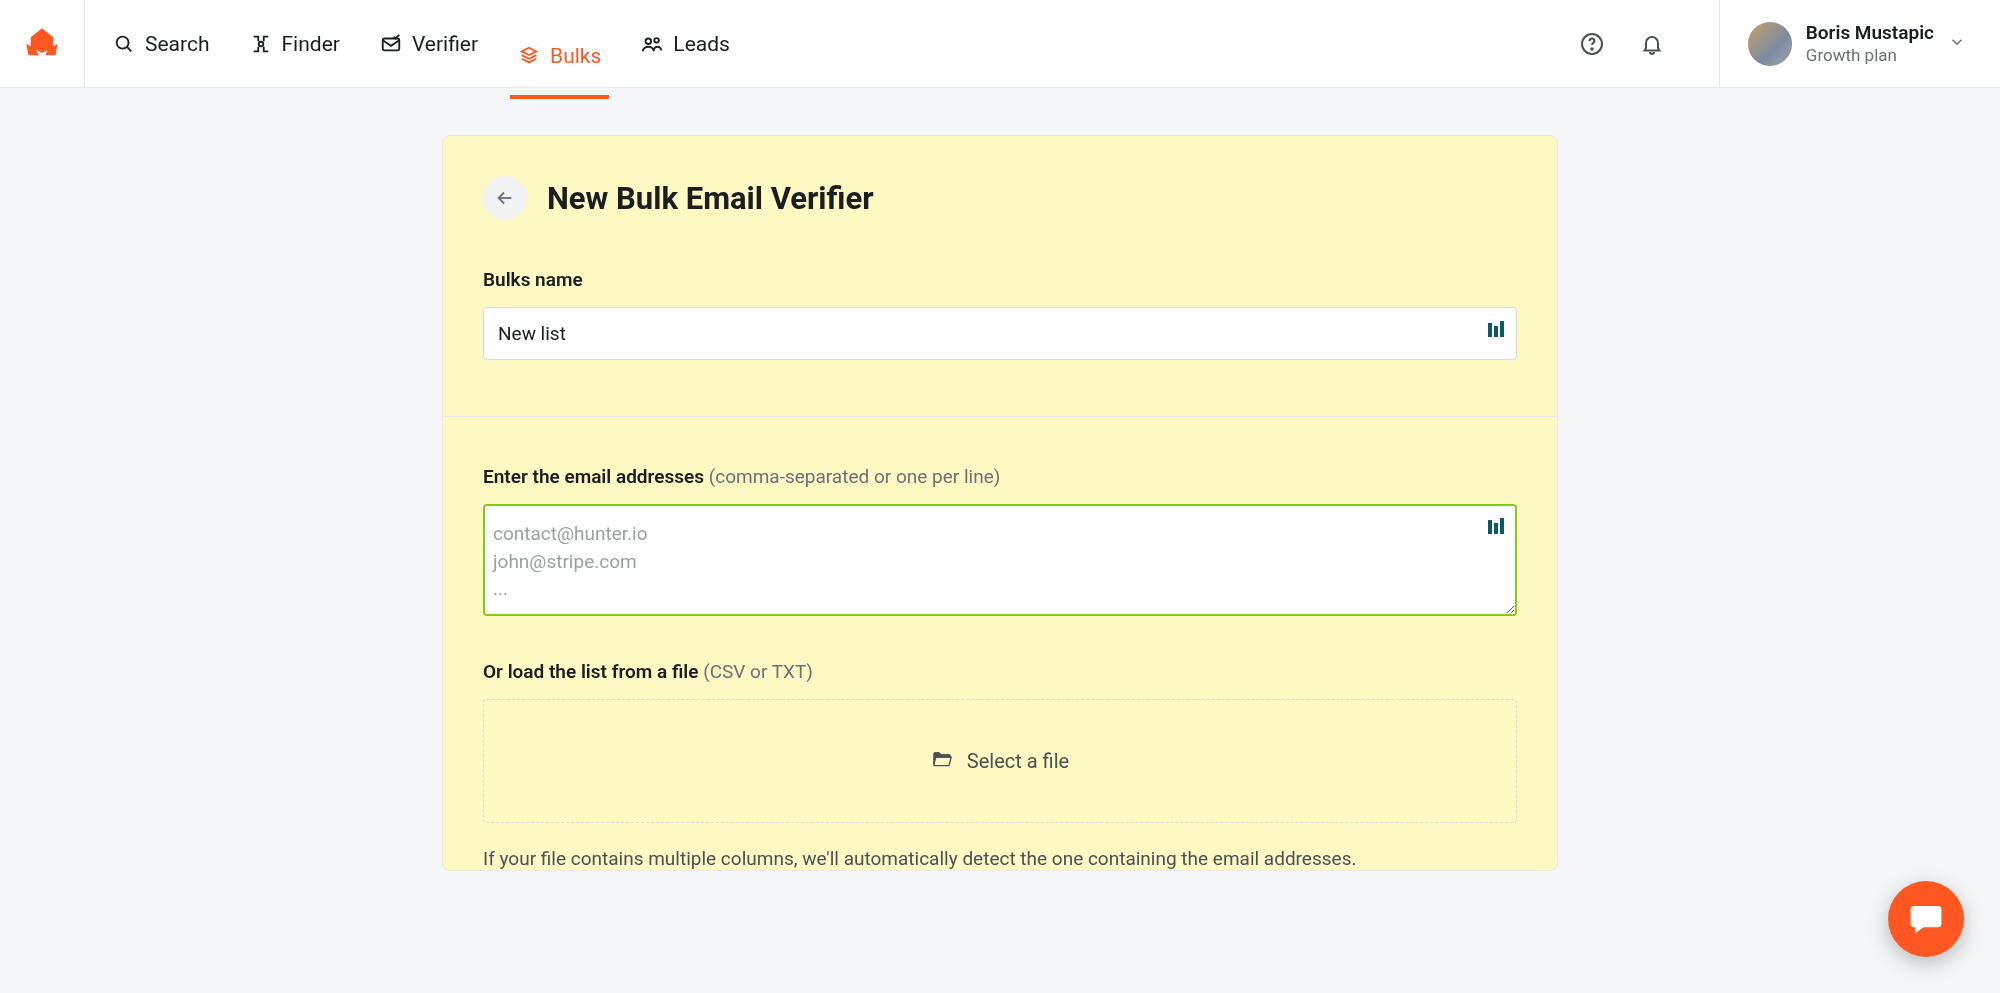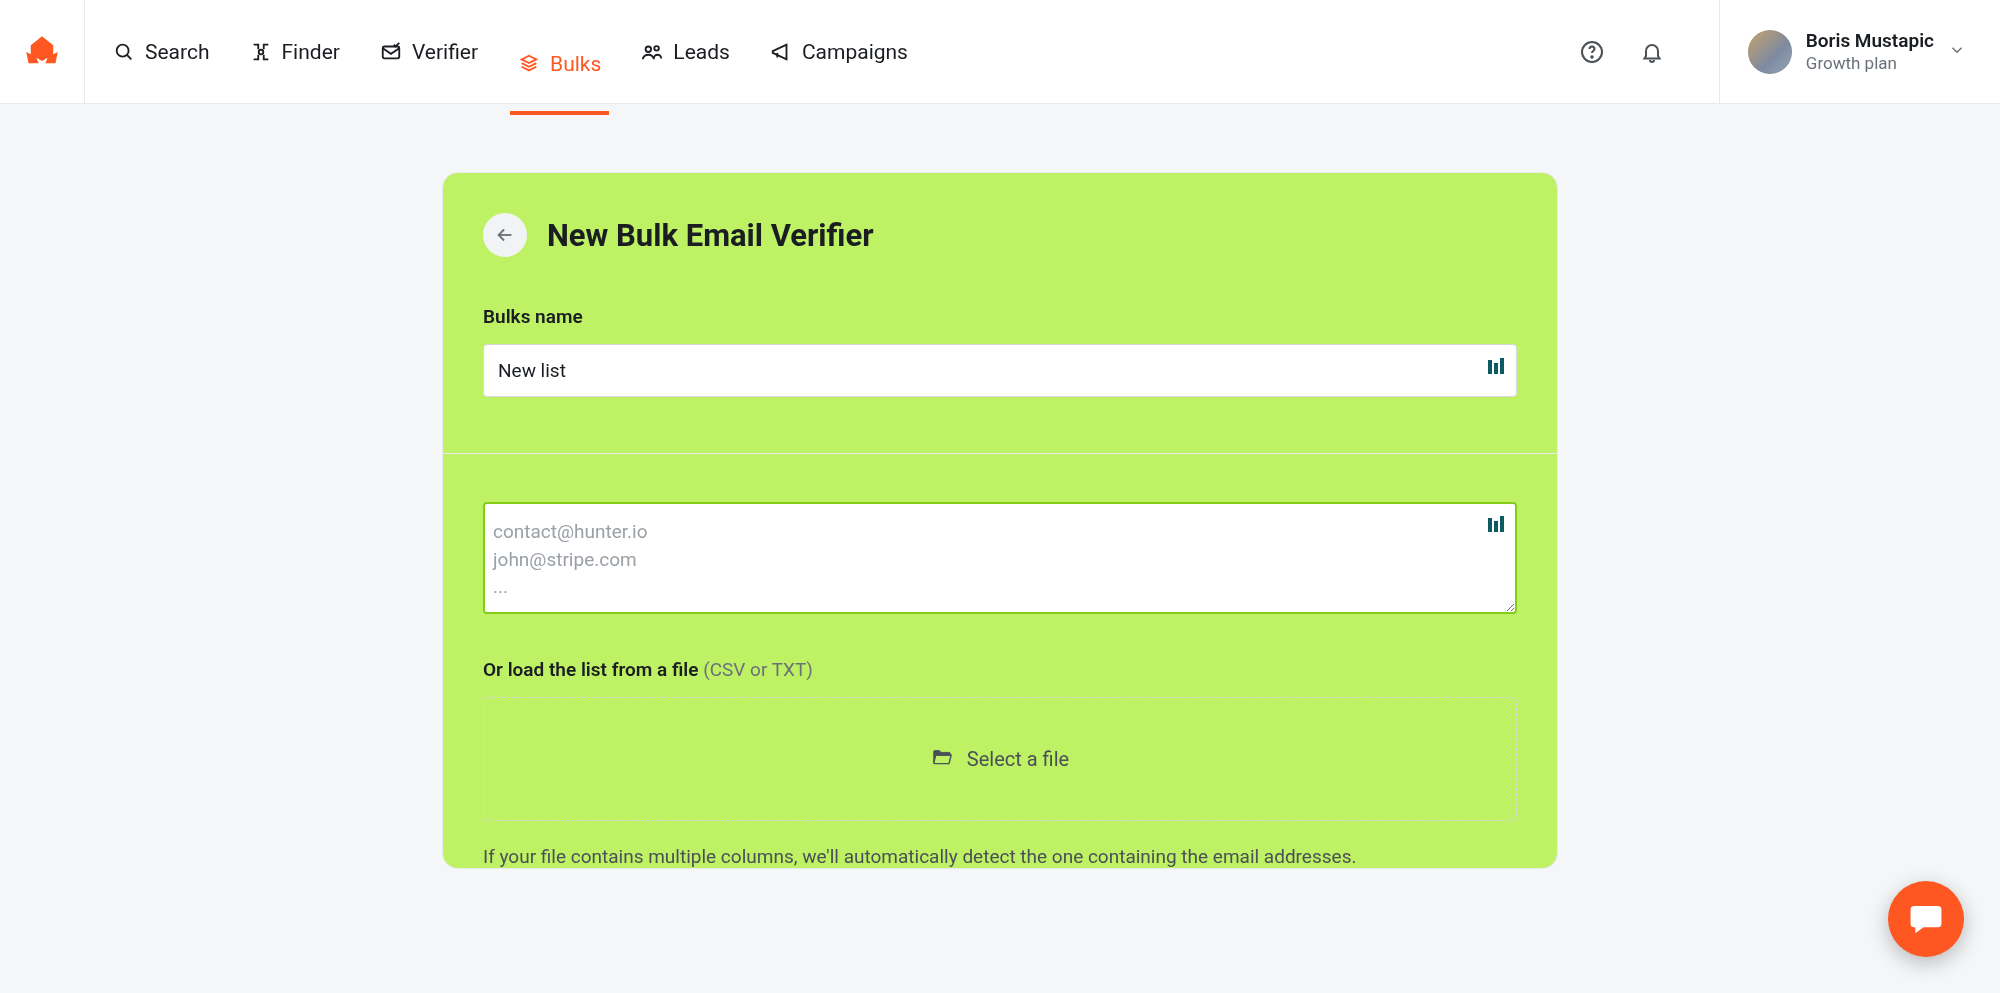--- a/index.html
+++ b/index.html
@@ -9,21 +9,21 @@
   color: #1a1d21;
   width: 2000px;
   height: 993px;
   overflow: hidden;
   position: relative;
 }
 
 
 .topbar {
   background: #ffffff;
-  height: 104px;
+  height: 88px;
   border-bottom: 1px solid #e7e9ec;
   display: flex;
   align-items: stretch;
 }
 .logo-cell {
   width: 85px;
   display: flex;
   align-items: center;
   justify-content: center;
   border-right: 1px solid #e7e9ec;
@@ -89,25 +89,25 @@
   position: relative; overflow:hidden;
 }
 .avatar::after { content:""; position:absolute; inset:0; border-radius:50%; box-shadow: inset 0 0 0 1px rgba(0,0,0,0.05);}
 .user-text { display:flex; flex-direction:column; line-height:1.25; }
 .user-name { font-size: 19px; font-weight: 600; color:#1a1d21;}
 .user-plan { font-size: 17px; color:#6b7178; }
 .chevron { color:#6b7178; }
 
 
 .card {
-  background:#bef264;
+  background:#fef9c3;
   width: 1116px;
-  margin: 68px auto 0;
+  margin: 47px auto 0;
   border: 1px solid #e7e9ec;
-  border-radius: 16px;
+  border-radius: 8px;
 }
 .card-header {
   padding: 40px 40px 48px;
   display:flex;
   align-items:center;
   gap: 20px;
 }
 .back-btn {
   width:44px; height:44px; border-radius:50%;
   background:#f1f3f5; display:flex; align-items:center; justify-content:center;
@@ -234,29 +234,20 @@
       <span class="nav-icon">
           <svg viewBox="0 0 24 24" fill="none" stroke-width="2">
             <circle cx="8" cy="9" r="3"></circle>
             <path d="M2 20c0-3 3-5 6-5s6 2 6 5"></path>
             <circle cx="17" cy="8" r="2.5"></circle>
             <path d="M14 19c0-2.5 2-4 4-4s4 1.5 4 4"></path>
           </svg>
         </span>
       <span>Leads</span>
     </div>
-    <div class="nav-item">
-      <span class="nav-icon">
-          <svg viewBox="0 0 24 24" fill="none" stroke-width="2">
-            <path d="M3 11l15-7v16L3 13z"></path>
-            <path d="M8 13v5"></path>
-          </svg>
-        </span>
-      <span>Campaigns</span>
-    </div>
   </div>
 
   <div class="topbar-spacer"></div>
 
   <div class="topbar-right">
     <div class="icon-btn">
       <svg viewBox="0 0 24 24" fill="none" stroke-width="2">
           <circle cx="12" cy="12" r="10"></circle>
           <path d="M9.5 9a2.5 2.5 0 115 0c0 1.5-2.5 2-2.5 4"></path>
           <circle cx="12" cy="17" r="0.8" fill="currentColor"></circle>
@@ -303,20 +294,24 @@
             <rect x="1" y="2" width="4" height="14" fill="#0e5a63"></rect>
             <rect x="7" y="5" width="4" height="11" fill="#0e5a63"></rect>
             <rect x="13" y="0" width="4" height="16" fill="#0e5a63"></rect>
           </svg>
       </span>
     </div>
   </div>
 
   <div class="section bordered">
 
+    <div class="field-label">
+      <span>Enter the email addresses</span>
+      <span class="hint">(comma-separated or one per line)</span>
+    </div>
     <div class="textarea-wrap gap-40">
       <textarea class="textarea" placeholder="contact@hunter.io
 john@stripe.com
 ..." style=""></textarea>
       <span class="ext-icon">
         <svg viewBox="0 0 18 18">
             <rect x="1" y="2" width="4" height="14" fill="#0e5a63"></rect>
             <rect x="7" y="5" width="4" height="11" fill="#0e5a63"></rect>
             <rect x="13" y="0" width="4" height="16" fill="#0e5a63"></rect>
           </svg>

